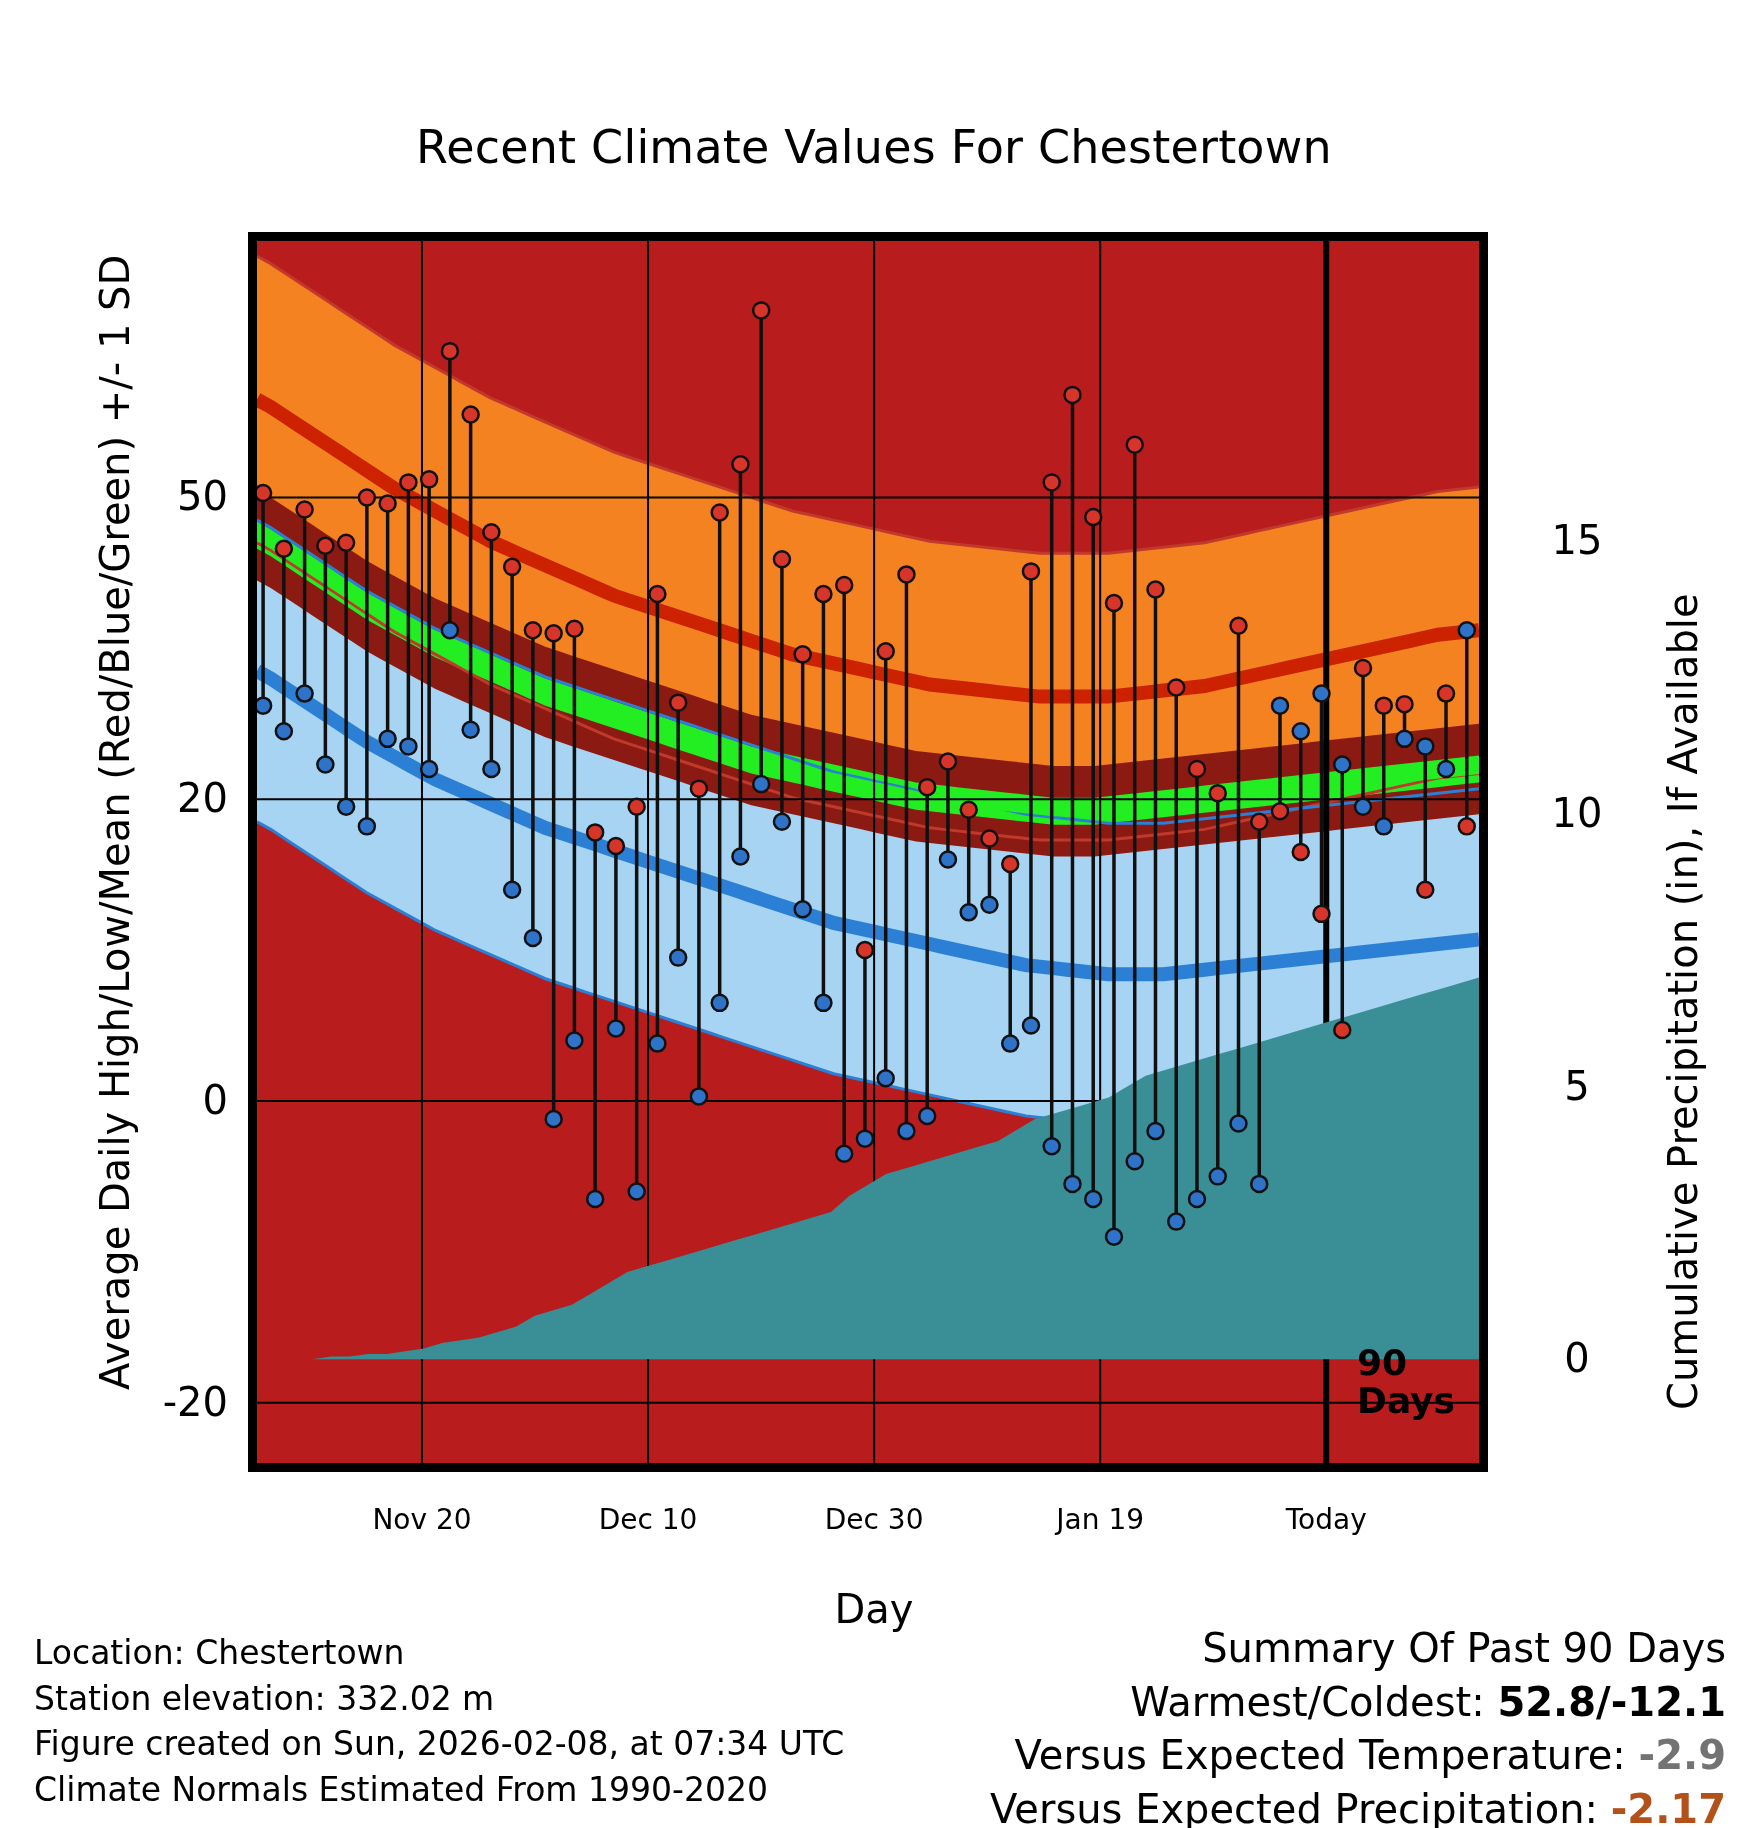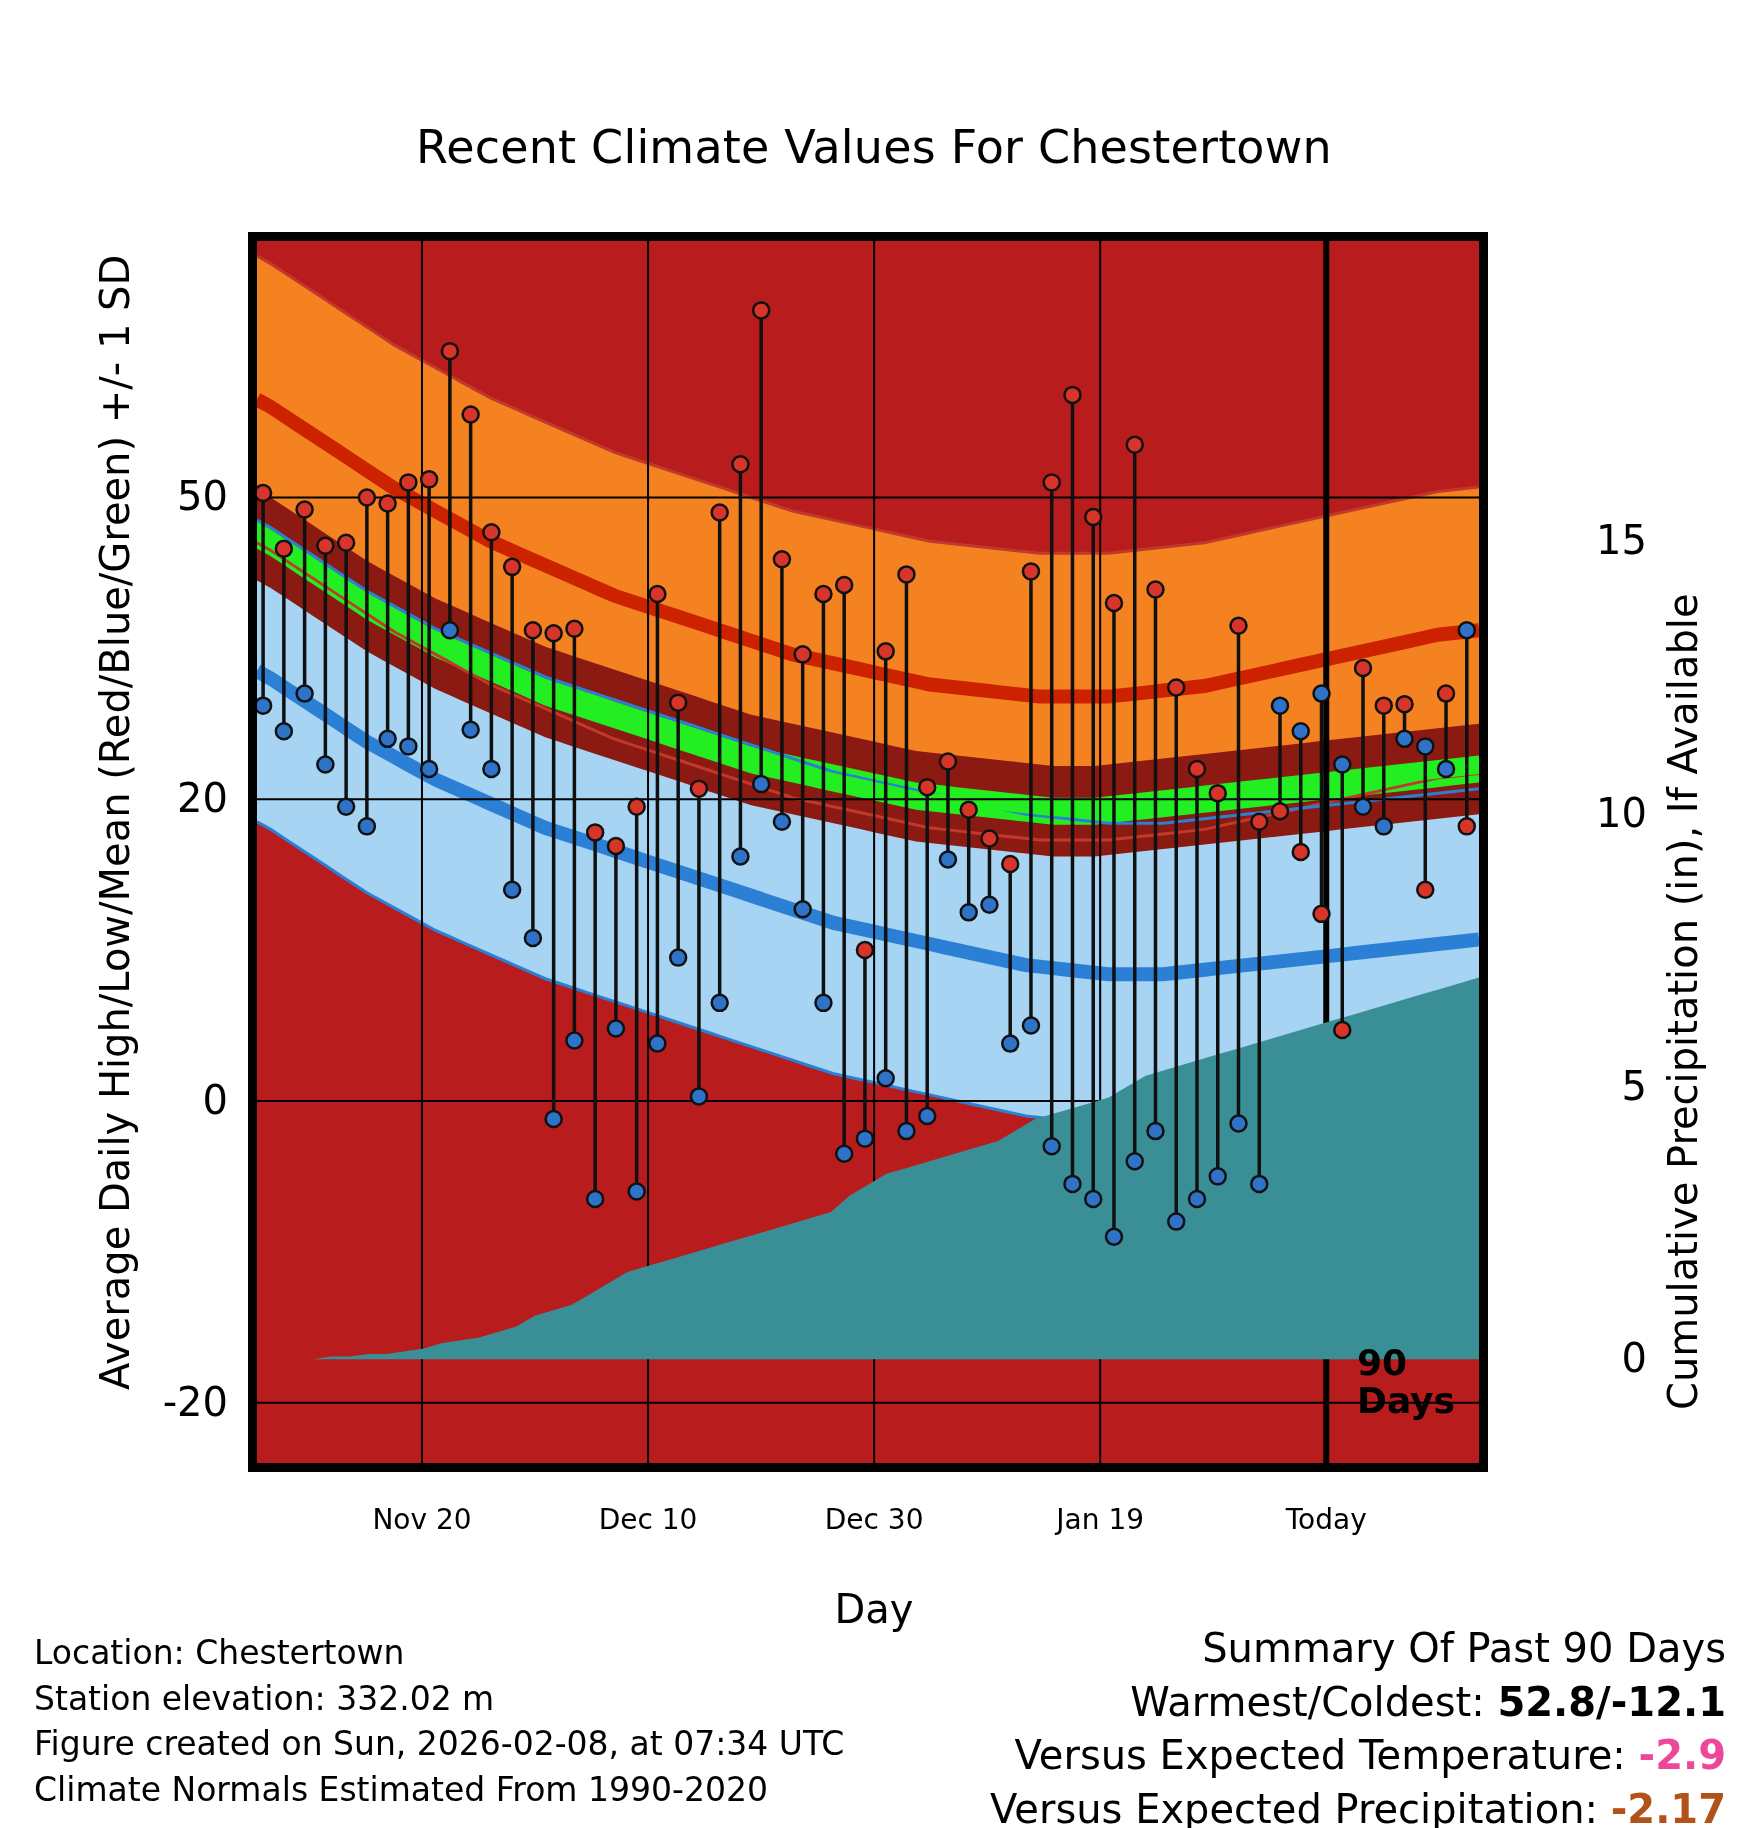--- a/index.html
+++ b/index.html
@@ -12,32 +12,32 @@
   #plot{position:absolute;left:248px;top:232px;width:1240px;height:1240px;border:9px solid #000;box-sizing:border-box;background:#b91c1c;}
   #plotinner{position:absolute;left:0;top:0;right:0;bottom:0;overflow:hidden;}
   #plotinner svg{display:block;}
 
   
   .ylabel{position:absolute;transform-origin:0 0;font-size:40px;white-space:nowrap;}
   .ylabel.left{left:92px;top:1390px;transform:rotate(-90deg);}
   .ylabel.right{left:1660px;top:1410px;transform:rotate(-90deg);}
 
   .ytick{position:absolute;font-size:40px;text-align:right;width:140px;}
-  .ytickR{position:absolute;font-size:40px;text-align:right;width:140px;}
+  .ytickR{position:absolute;font-size:40px;text-align:center;width:140px;}
   .xtick{position:absolute;font-size:28px;text-align:center;width:260px;}
   .xlabel{position:absolute;left:0;top:1586px;width:1748px;text-align:center;font-size:40px;}
 
   .daysbadge{position:absolute;right:24px;bottom:44px;font-size:36px;font-weight:bold;line-height:1.04;text-align:left;}
 
   
   .footL{position:absolute;left:34px;top:1630px;font-size:33px;line-height:1.38;}
   .footR{position:absolute;right:22px;top:1622px;font-size:40px;line-height:1.34;text-align:right;}
   .footR .row{white-space:nowrap;}
   .b{font-weight:bold;}
-  .blue{color:#ec4899;font-weight:bold;}
+  .blue{color:#737373;font-weight:bold;}
   .brown{color:#b2521a;font-weight:bold;}
 </style>
 </head>
 <body>
 
 <div id="stage">
 
   <div class="title">Recent Climate Values For Chestertown</div>
 
   <div class="ylabel left">Average Daily High/Low/Mean (Red/Blue/Green) +/- 1 SD</div>

